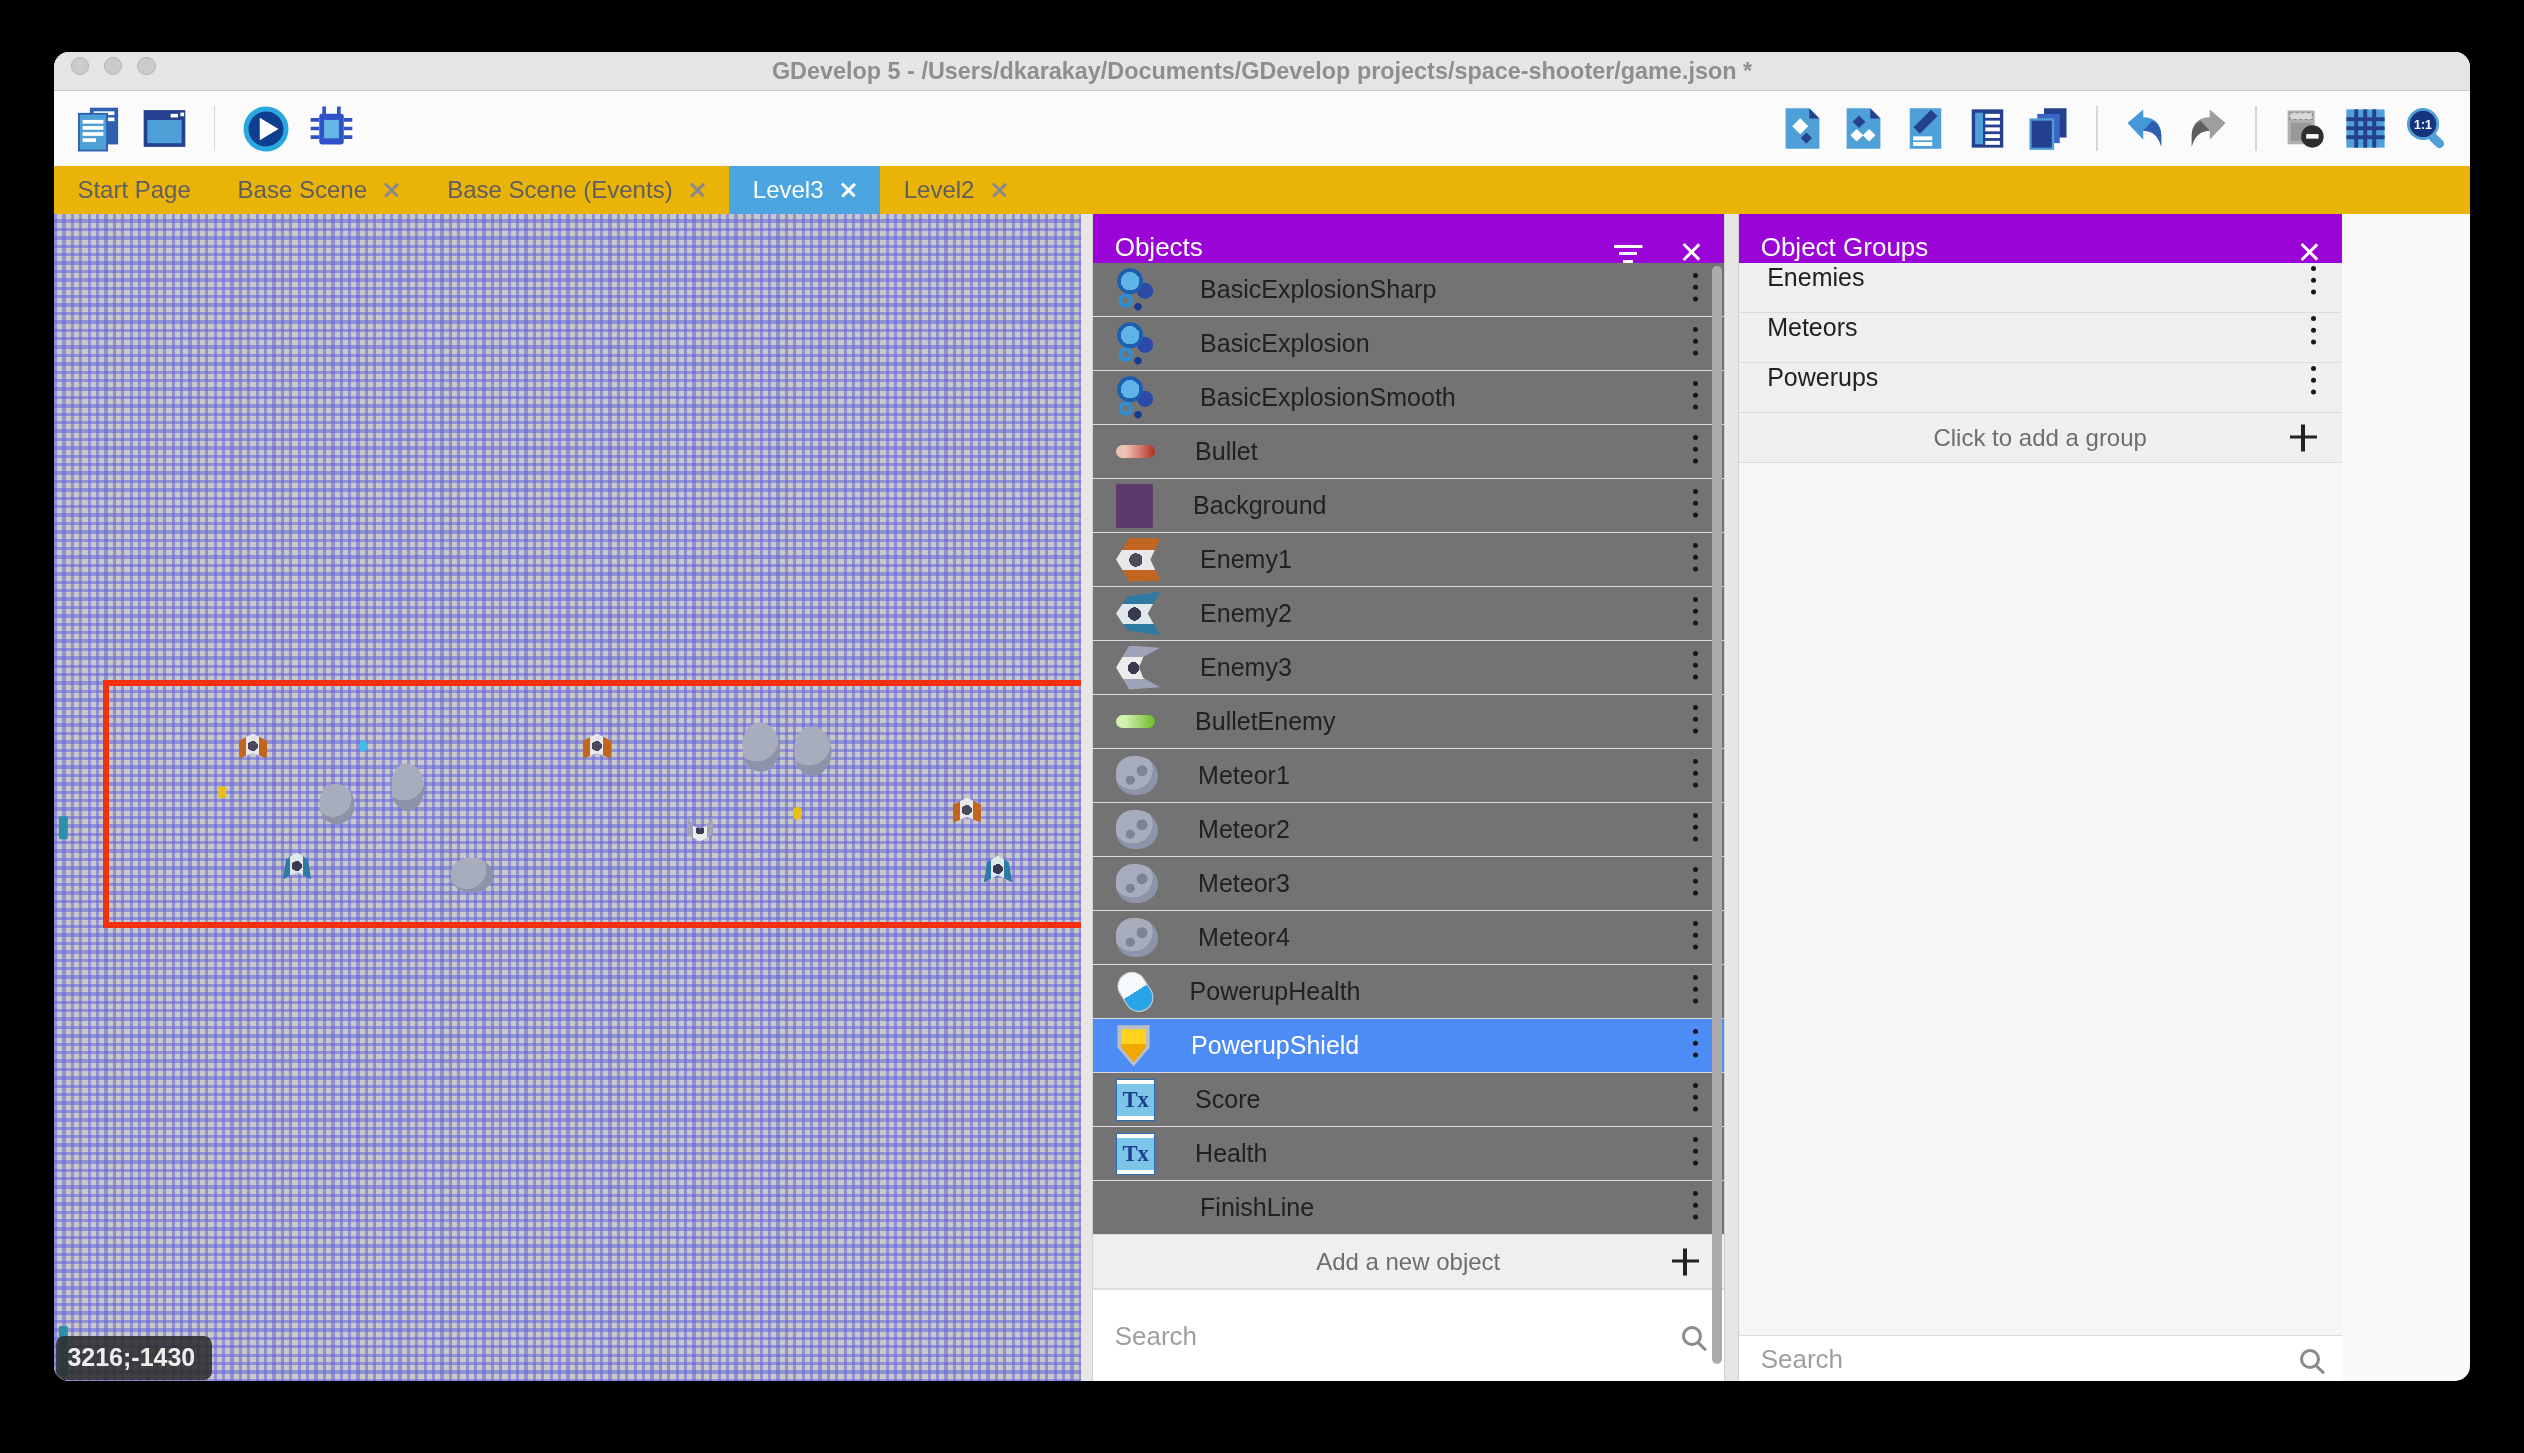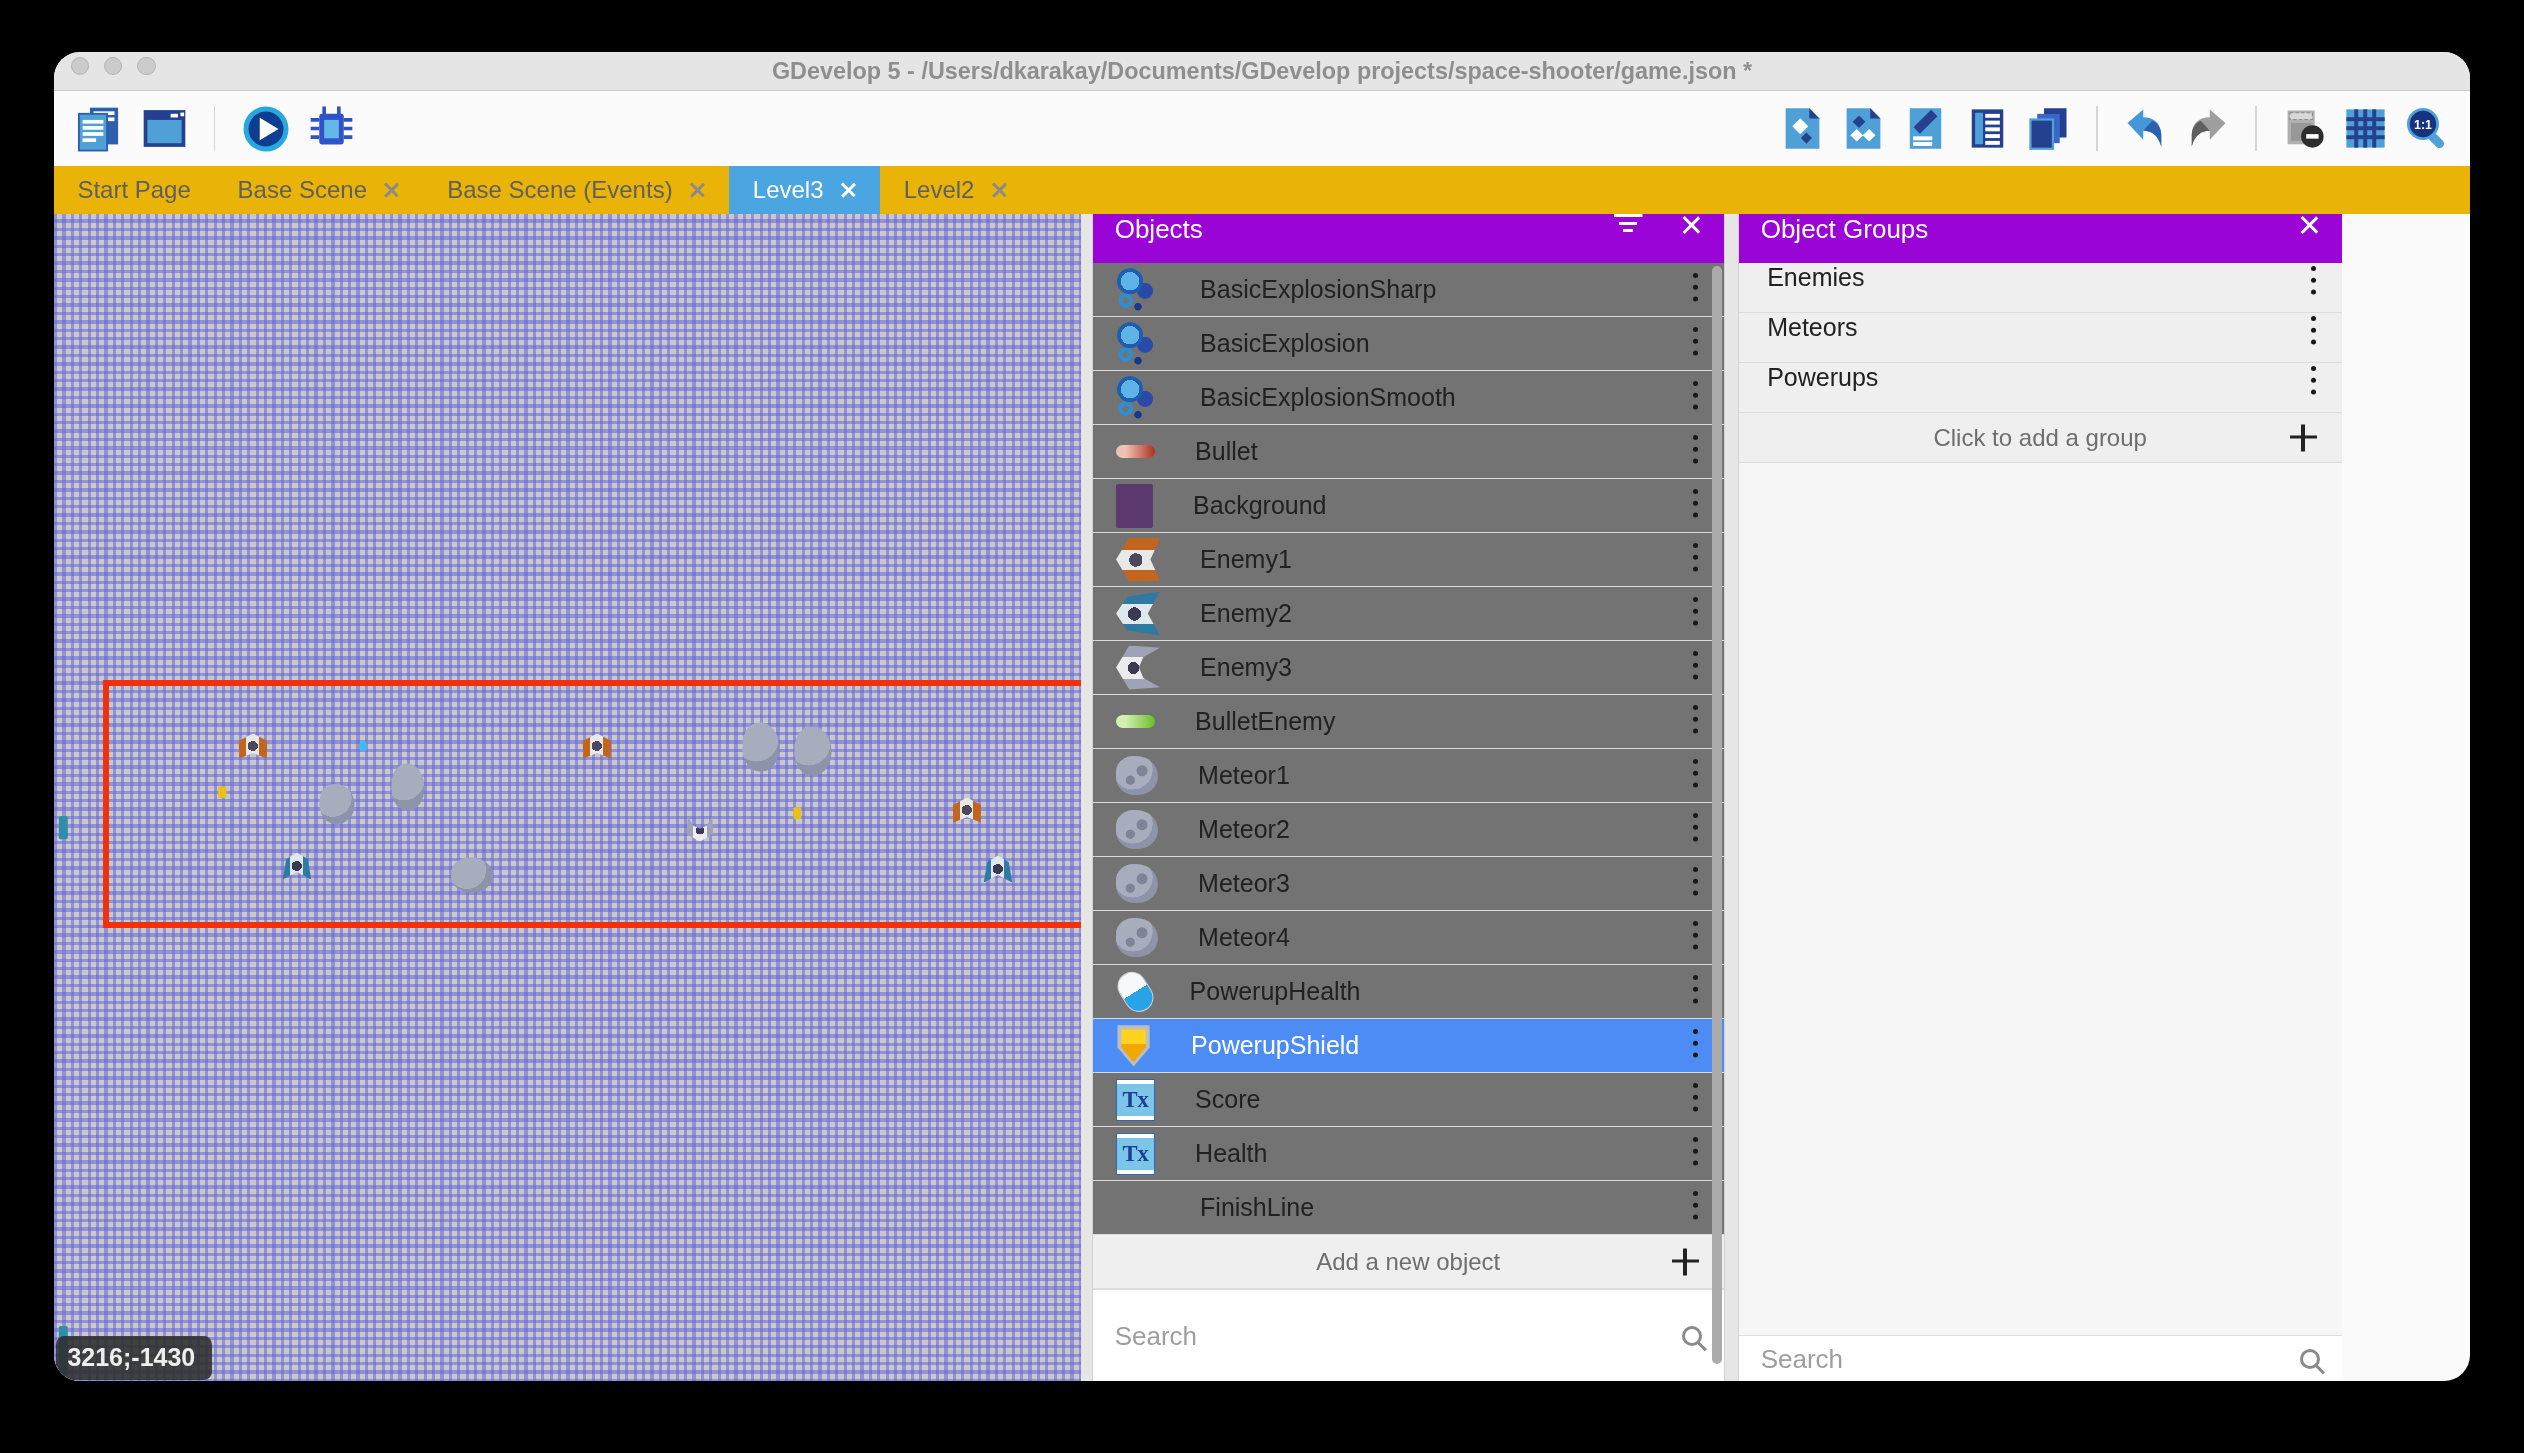--- a/index.html
+++ b/index.html
@@ -1,21 +1,21 @@
 <!DOCTYPE html>
 <html style="font-size:13.4px"><head>
 <meta charset="utf-8">
 <style>
   * { margin:0; padding:0; box-sizing:border-box; }
   html,body { width:2525px; height:1453px; background:#000; overflow:hidden;
     font-family:"Liberation Sans", sans-serif; }
 
   
   .window { position:absolute; left:54px; top:52px; width:2416px; height:1329px;
-    border-radius:26px; overflow:hidden; background:#fafafa;
+    border-radius:15px; overflow:hidden; background:#fafafa;
     box-shadow:0 25px 75px rgba(0,0,0,.7); }
 
   .titlebar { height:39px; background:#e6e5e5; border-bottom:0.8px solid #c9c9c9;
     position:relative; display:flex; align-items:center; }
   .traffic { position:absolute; left:16.7px; top:5px; display:flex; gap:15px; }
   .traffic span { width:18.4px; height:18.4px; border-radius:50%; background:#cbcbcb;
     border:0.8px solid #b4b4b4; }
   .win-title { width:100%; text-align:center; font-size:23.4px; font-weight:bold; color:#8e8e8e; }
 
   
@@ -79,21 +79,21 @@
 
   .divider-a { width:11.7px; background:#e6e6e6; border-right:0.8px solid #d2d2d2; }
   .divider-b { width:15px; background:#e6e6e6; border-left:0.8px solid #d2d2d2;
     border-right:0.8px solid #d2d2d2; }
 
   
   .panel { display:flex; flex-direction:column; background:#efefef; position:relative; }
   .objects-panel { width:631px; }
   .groups-panel { width:603px; }
   .panel-header { height:49px; background:#9b04d6; color:#fff; display:flex;
-    align-items:flex-start; padding:0 22px; font-size:26px; font-weight:500; flex:0 0 auto; }
+    align-items:flex-end; padding:0 22px; font-size:26px; font-weight:500; flex:0 0 auto; }
   .ph-spacer { flex:1; }
   .filter-icon { width:28.5px; height:18.4px; margin-right:37px; cursor:pointer;
     background-image:linear-gradient(#fff,#fff),linear-gradient(#fff,#fff),linear-gradient(#fff,#fff);
     background-size:28.5px 3.3px,18.4px 3.3px,10px 3.3px;
     background-position:center 0,center 7.5px,center 15px; background-repeat:no-repeat; }
   .close-x { position:relative; width:22px; height:22px; cursor:pointer; }
   .close-x::before,.close-x::after { content:""; position:absolute; left:10px; top:0;
     width:2.5px; height:22px; background:#fff; }
   .close-x::before { transform:rotate(45deg); }
   .close-x::after { transform:rotate(-45deg); }

